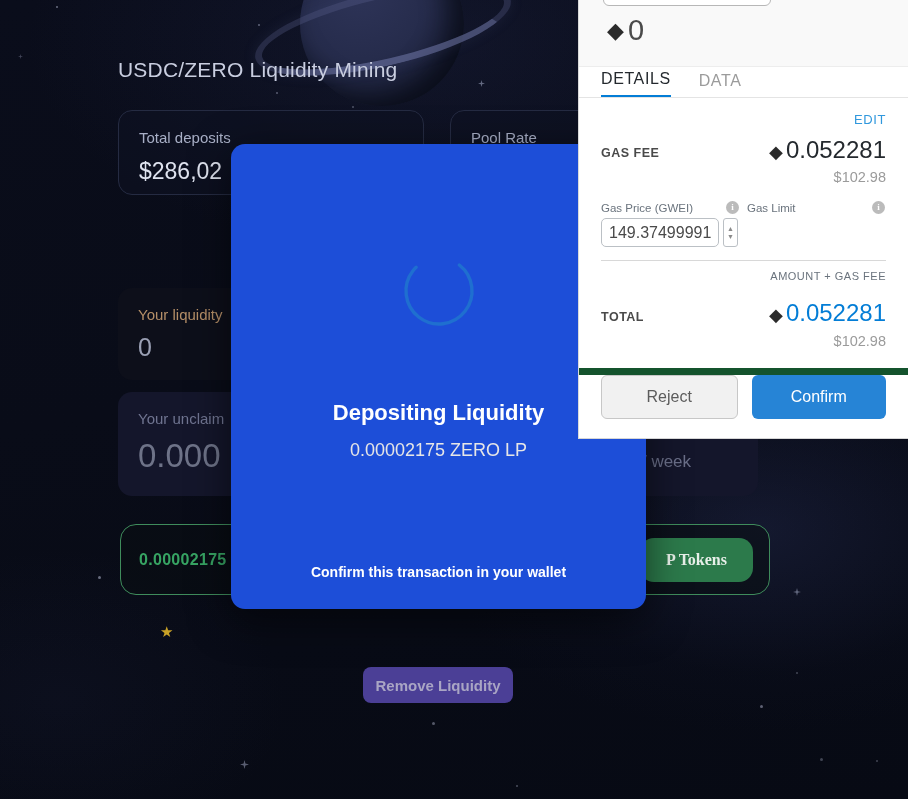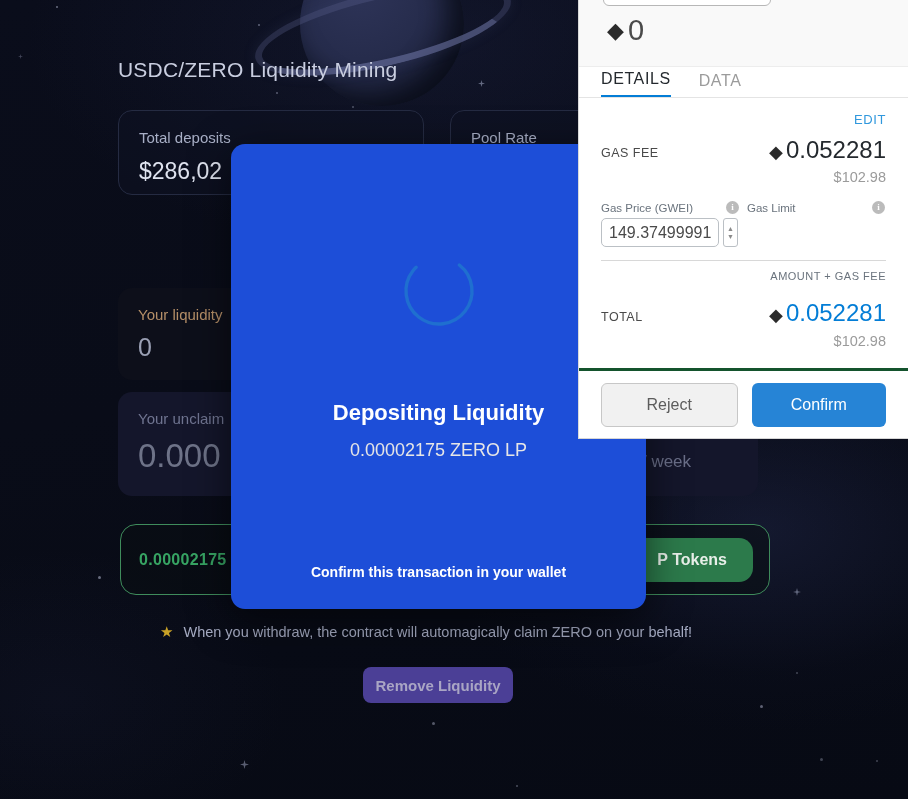--- a/index.html
+++ b/index.html
@@ -99,21 +99,21 @@
     background: rgba(9,14,18,0.55);
     display: flex; align-items: center; justify-content: space-between;
     padding: 0 16px 0 18px;
   }
   #deposit-amount { font-size: 16px; color: #37a463; font-weight: 700; letter-spacing: .3px; }
   #deposit-btn {
     background: #2c7a4b; color: #e8efe9;
     border: none; border-radius: 14px;
     font-size: 16px; font-weight: 700;
     padding: 13px 26px; cursor: pointer;
-    font-family: Liberation Sans, sans-serif;
+    font-family: Liberation Serif, serif;
   }
   #note {
     position: absolute; left: 160px; top: 623px;
     font-size: 14.5px; color: #a5abc2;
     display: flex; align-items: center; gap: 10px;
   }
   #note .star-glyph { color: #c9a227; font-size: 15px; }
   #remove-btn {
     position: absolute; left: 363px; top: 667px;
     width: 150px; height: 36px;
@@ -189,21 +189,21 @@
   }
   .wtab:first-child { margin-left: 22px; }
   .wtab.active { color: #24292e; border-bottom: 2px solid #037dd6; }
 
   #wallet-body { position: absolute; left: 0; top: 98px; right: 0; bottom: 70px; }
   #edit-link {
     position: absolute; right: 22px; top: 14px;
     font-size: 13px; color: #3098dd; letter-spacing: .6px; cursor: pointer;
   }
   .row-label {
-    position: absolute; font-size: 12.5px; letter-spacing: .5px; color: #4a4a4a;
+    position: absolute; font-size: 12.5px; letter-spacing: .5px; color: #4a4a4a; font-weight: bold;
   }
   .row-eth {
     position: absolute; right: 22px;
     display: flex; align-items: baseline; gap: 3px;
     font-size: 24px; color: #24292e;
   }
   .row-eth .eth-glyph { font-size: 18px; }
   .row-fiat {
     position: absolute; right: 22px;
     font-size: 14.5px; color: #9b9b9b;
@@ -249,22 +249,22 @@
     position: absolute; right: 22px; top: 172px;
     font-size: 11px; letter-spacing: .5px; color: #6a737d;
   }
   #total-label { left: 22px; top: 212px; }
   #total-eth { top: 201px; color: #037dd6; }
   #total-eth .eth-glyph { color: #2b2b2b; }
   #total-fiat { top: 235px; }
 
   #wallet-footer {
     position: absolute; left: 0; right: 0; bottom: 0; height: 70px;
-    border-top: 3px solid #14532d;
-    display: flex; align-items: center; gap: 14px;
+    border-top: 7px solid #14532d;
+    display: flex; align-items: flex-start; gap: 14px;
     padding: 0 22px;
   }
   #reject-btn {
     flex: 1; height: 44px;
     background: #f1f1f1; border: 1px solid #c7c7c7; border-radius: 6px;
     font-size: 16px; color: #5c5c5c; cursor: pointer;
     font-family: "Liberation Sans", sans-serif;
   }
   #confirm-btn {
     flex: 1; height: 44px;
@@ -325,21 +325,20 @@
 
   <div class="week-suffix">ZERO / week</div>
 
   <div id="deposit-row">
     <div id="deposit-amount">0.00002175</div>
     <button id="deposit-btn">P Tokens</button>
   </div>
 
   <div id="note">
     <span class="star-glyph">★</span>
-    <span>When you withdraw, the contract will automagically claim ZERO on your behalf!</span>
   </div>
 
   <button id="remove-btn">Remove Liquidity</button>
 </div>
 
 <div id="modal">
   <div id="spinner">
     <svg width="74" height="74" viewBox="0 0 74 74">
       <circle cx="37" cy="37" r="33" fill="none" stroke="#1f6fd0" stroke-width="3.4" stroke-linecap="round" stroke-dasharray="160 48" transform="rotate(-52 37 37)"></circle>
     </svg>

